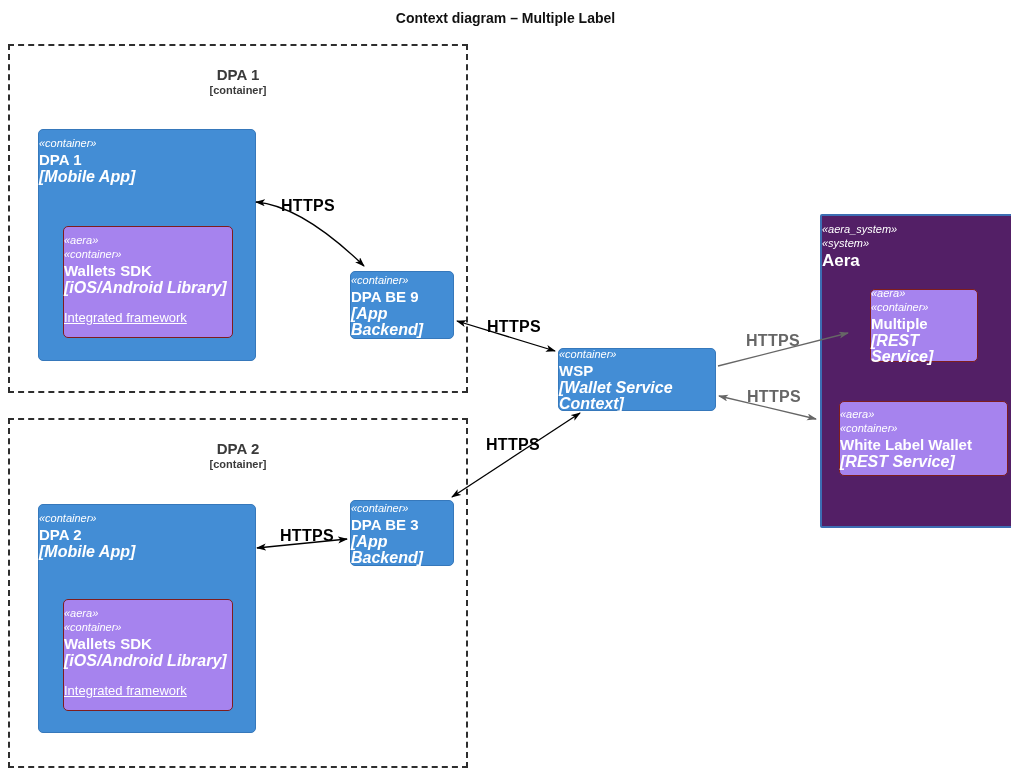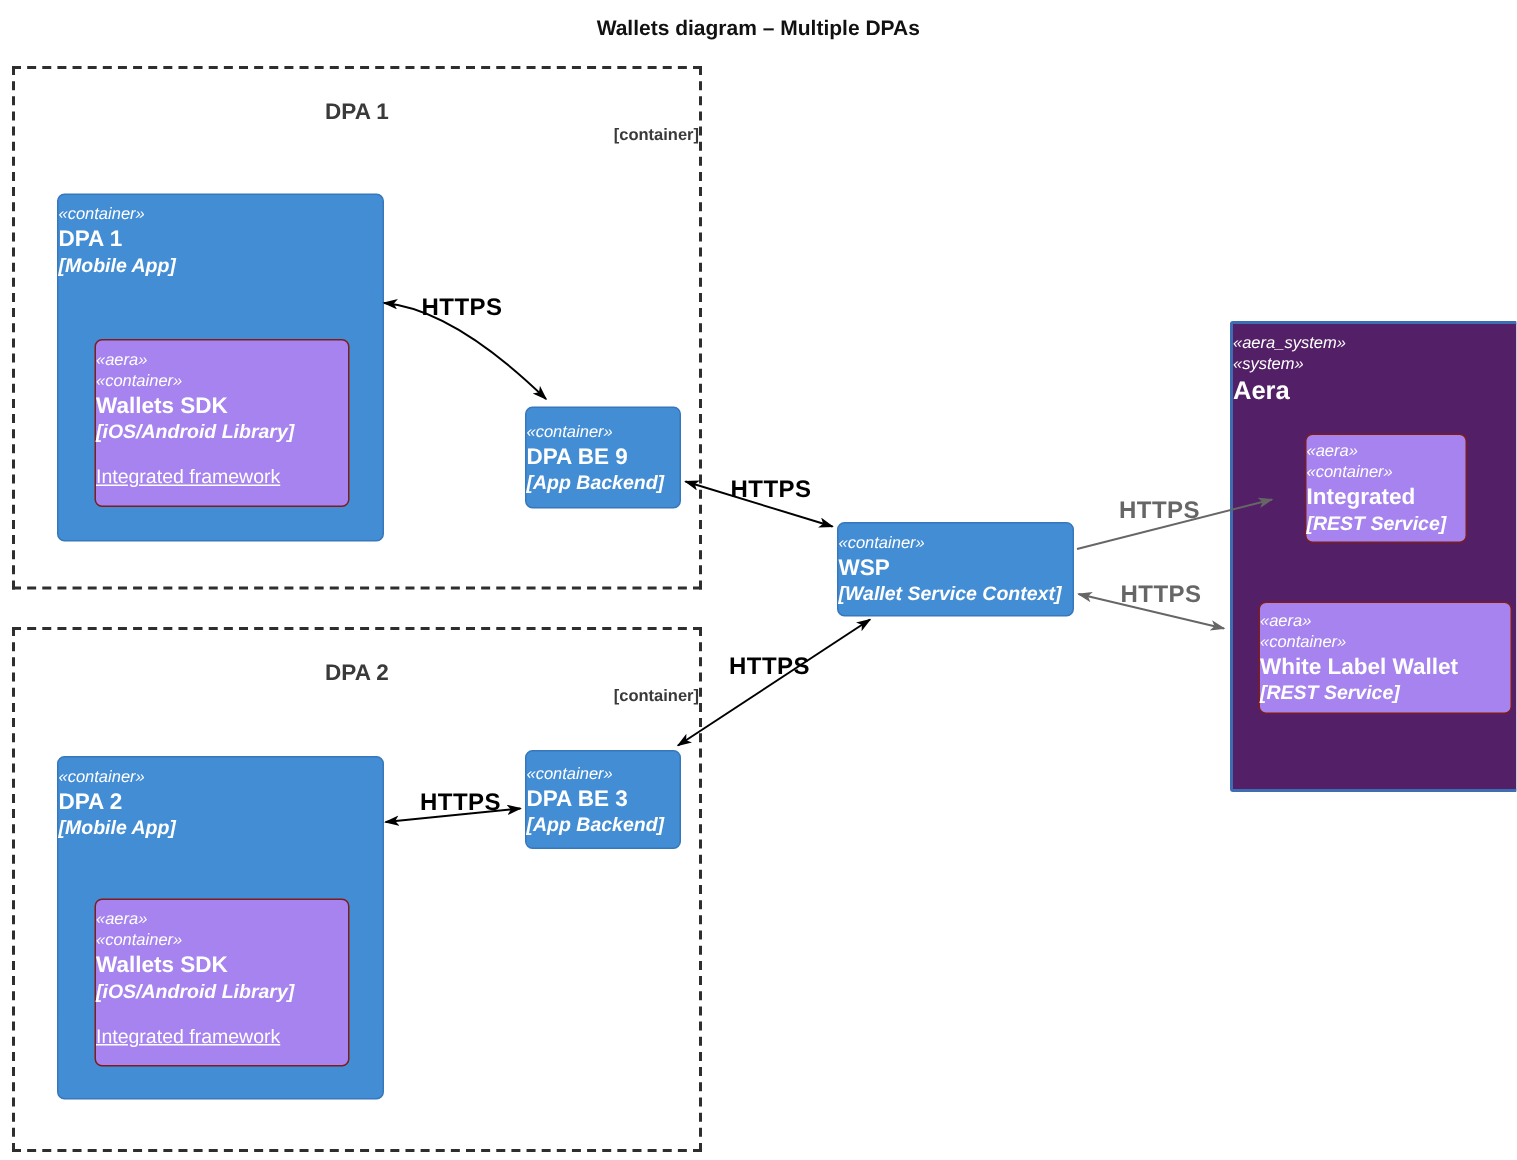--- a/index.html
+++ b/index.html
@@ -9,48 +9,48 @@
   }
   .diagram-title {
     position:absolute; left:0; top:10px; width:100%;
     text-align:center; font-size:14px; font-weight:bold; color:#111;
   }
   .boundary {
     position:absolute; border:2px dashed #2e2e2e; box-sizing:border-box;
   }
   .boundary-label { position:absolute; left:0; width:100%; text-align:center; color:#3a3a3a; }
   .bname { font-size:15px; font-weight:bold; line-height:18px; }
-  .btype { font-size:11px; font-weight:bold; line-height:13px;text-align:right; }
+  .btype { font-size:11px; font-weight:bold; line-height:13px; }
   .node {
     position:absolute; box-sizing:border-box; color:#ffffff; text-align:left;
     border-radius:5px; z-index:2;
   }
   .blue   { background:#438dd5; border:1px solid #3678bb; }
   .purple { background:#a683ee; border:1px solid #7f1d1d; }
   .system { background:#531f66; border:2px solid #3d6eb3; border-radius:2px; }
   .vcenter { display:flex; flex-direction:column; justify-content:center; }
   .ttop   { padding-top:6px; }
   .stereo { font-size:11px; font-style:italic; line-height:14px; }
   .nname  { font-size:15px; font-weight:bold; line-height:19px; }
   .nname-big { font-size:17px; font-weight:bold; line-height:21px; }
-  .tech   { font-size:13px; font-style:italic; font-weight:bold; line-height:16px; }
+  .tech   { font-size:16px; font-style:italic; font-weight:bold; line-height:16px; }
   .desc   { font-size:13px; line-height:16px; margin-top:14px;text-decoration:underline; }
   .edges-svg { position:absolute; left:0; top:0; z-index:5; pointer-events:none; }
   .edge-label {
     position:absolute; z-index:6; font-size:16px; font-weight:bold; color:#000000;
     letter-spacing:0.3px;
   }
   .edge-label.gray { color:#666666; }
 </style>
 </head>
 <body>
 
 <div class="canvas">
 
-  <div class="diagram-title">Wallets diagram – Multiple DPAs</div>
+  <div class="diagram-title">Context diagram – Multiple Label</div>
 
   <div class="boundary" style="left:8px; top:44px; width:460px; height:349px;">
     <div class="boundary-label" style="top:20px;">
       <div class="bname">DPA 1</div>
       <div class="btype">[container]</div>
     </div>
   </div>
 
   <div class="boundary" style="left:8px; top:418px; width:460px; height:350px;">
     <div class="boundary-label" style="top:20px;">
@@ -86,21 +86,21 @@
   </div>
 
   <div class="node system ttop" style="left:820px; top:214px; width:203px; height:314px;">
     <div class="stereo">«aera_system»</div>
     <div class="stereo">«system»</div>
     <div class="nname-big">Aera</div>
 
     <div class="node purple vcenter" style="left:48px; top:73px; width:108px; height:73px;">
       <div class="stereo">«aera»</div>
       <div class="stereo">«container»</div>
-      <div class="nname">Integrated</div>
+      <div class="nname">Multiple</div>
       <div class="tech">[REST Service]</div>
     </div>
 
     <div class="node purple vcenter" style="left:17px; top:185px; width:169px; height:75px;">
       <div class="stereo">«aera»</div>
       <div class="stereo">«container»</div>
       <div class="nname">White Label Wallet</div>
       <div class="tech">[REST Service]</div>
     </div>
   </div>

